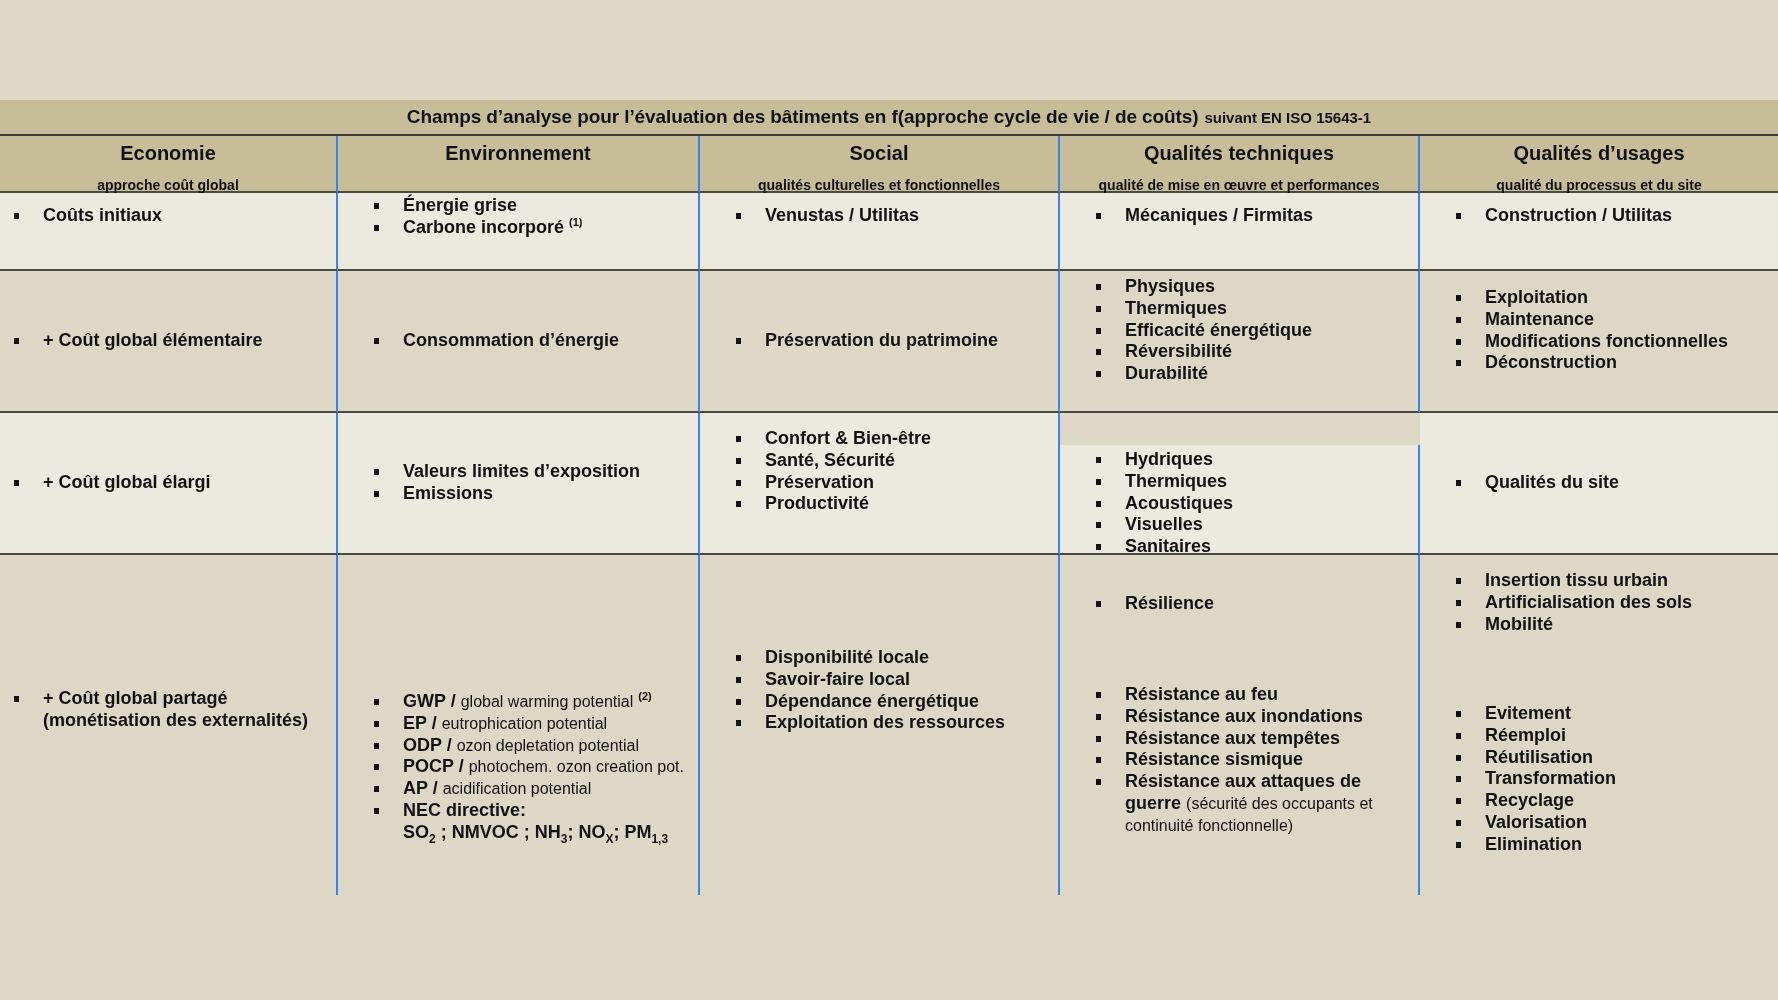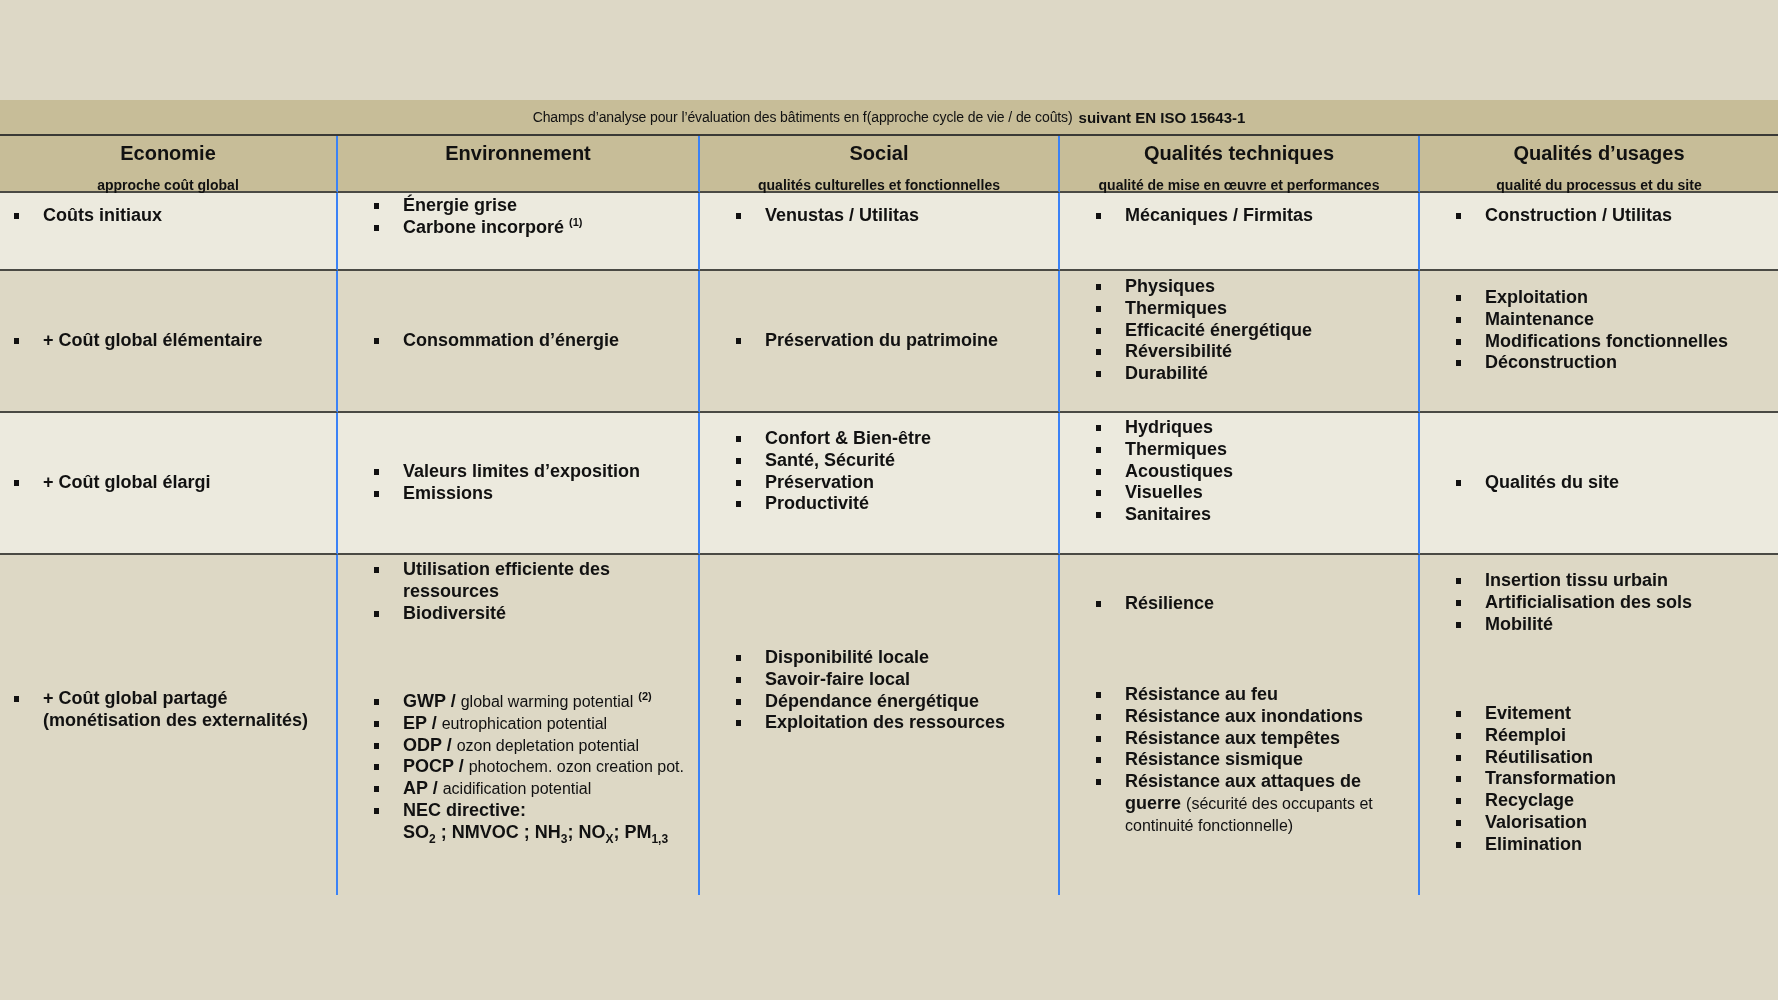--- a/index.html
+++ b/index.html
@@ -10,21 +10,21 @@
       color: #111;
       position: relative;
     }
     .title-bar {
       position: absolute; left: 0; top: 100px; width: 1778px; height: 36px;
       background: #C7BD98;
       display: flex; align-items: center; justify-content: center;
       border-bottom: 2px solid #3a3a36;
       box-sizing: border-box;
     }
-    .title-main { font-weight: normal; font-size: 14px; letter-spacing: -0.1px; }
+    .title-main { font-weight: bold; font-size: 19px; letter-spacing: -0.1px; }
     .title-suffix { font-weight: bold; font-size: 15px; margin-left: 6px; }
     .grid {
       position: absolute; left: 0; top: 136px; width: 1778px;
       display: grid;
       grid-template-columns: 338px 362px 360px 360px 358px;
       grid-template-rows: 57px 78px 142px 142px 340px;
     }
     .cell {
       box-sizing: border-box;
       border-right: 2px solid #3b82f6;
@@ -162,21 +162,21 @@
     </ul>
   </div>
   <div class="cell light col-x" style="padding-top:15px;">
     <ul class="b">
       <li>Confort &amp; Bien-être</li>
       <li>Santé, Sécurité</li>
       <li>Préservation</li>
       <li>Productivité</li>
     </ul>
   </div>
-  <div class="cell light col-x" style="padding-top:4px;">
+  <div class="cell light col-x" style="padding-top:4px;margin-top:32px;">
     <ul class="b">
       <li>Hydriques</li>
       <li>Thermiques</li>
       <li>Acoustiques</li>
       <li>Visuelles</li>
       <li>Sanitaires</li>
     </ul>
   </div>
   <div class="cell light vc col-x last-col">
     <ul class="b">
@@ -186,24 +186,20 @@
 
   <div class="cell dark last-row">
     <ul class="b abs" style="top:133px;">
       <li>
         <span>+ Coût global partagé</span><br>
         <span>(monétisation des externalités)</span>
       </li>
     </ul>
   </div>
   <div class="cell dark col-x last-row">
-    <ul class="b abs" style="top:4px;">
-      <li>Utilisation efficiente des ressources</li>
-      <li>Biodiversité</li>
-    </ul>
     <ul class="b abs" style="top:136px;">
       <li><span>GWP /</span> <span class="norm">global warming potential</span> <span class="sup">(2)</span></li>
       <li><span>EP /</span> <span class="norm">eutrophication potential</span></li>
       <li><span>ODP /</span> <span class="norm">ozon depletation potential</span></li>
       <li><span>POCP /</span> <span class="norm">photochem. ozon creation pot.</span></li>
       <li><span>AP /</span> <span class="norm">acidification potential</span></li>
       <li>
         <span>NEC directive:</span><br>
         <span><span>SO</span><span class="sub">2</span><span> ; NMVOC ; NH</span><span class="sub">3</span><span>; NO</span><span class="sub">X</span><span>; PM</span><span class="sub">1,3</span></span>
       </li>

